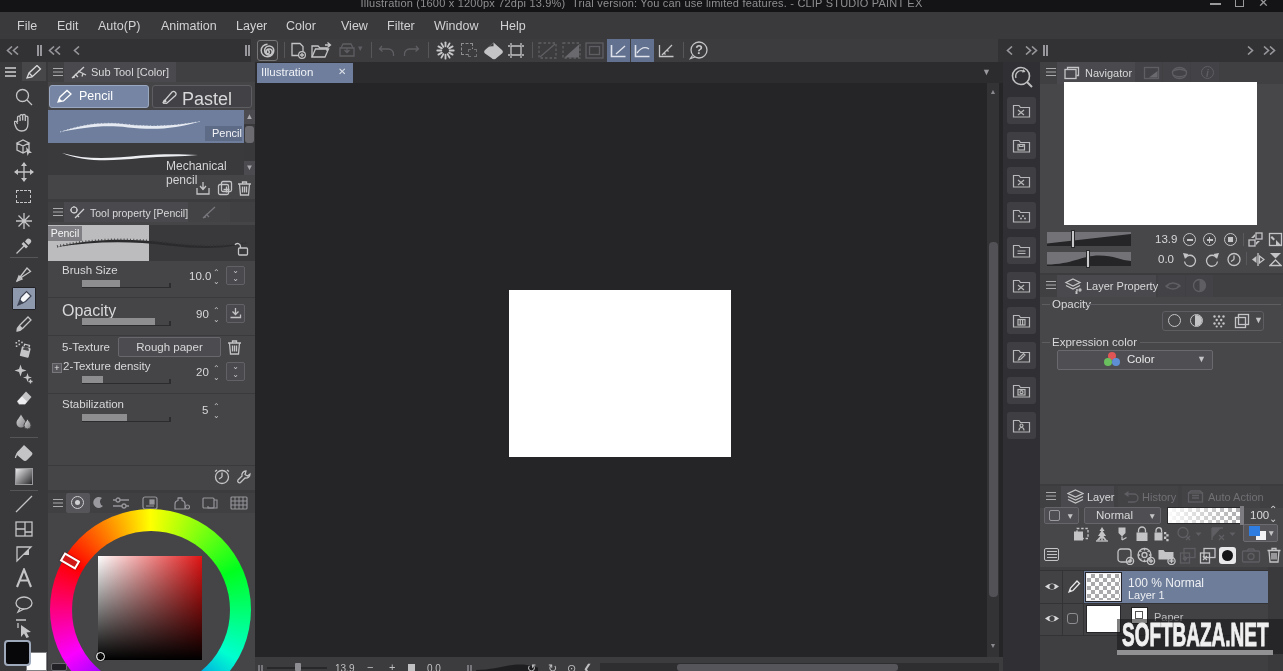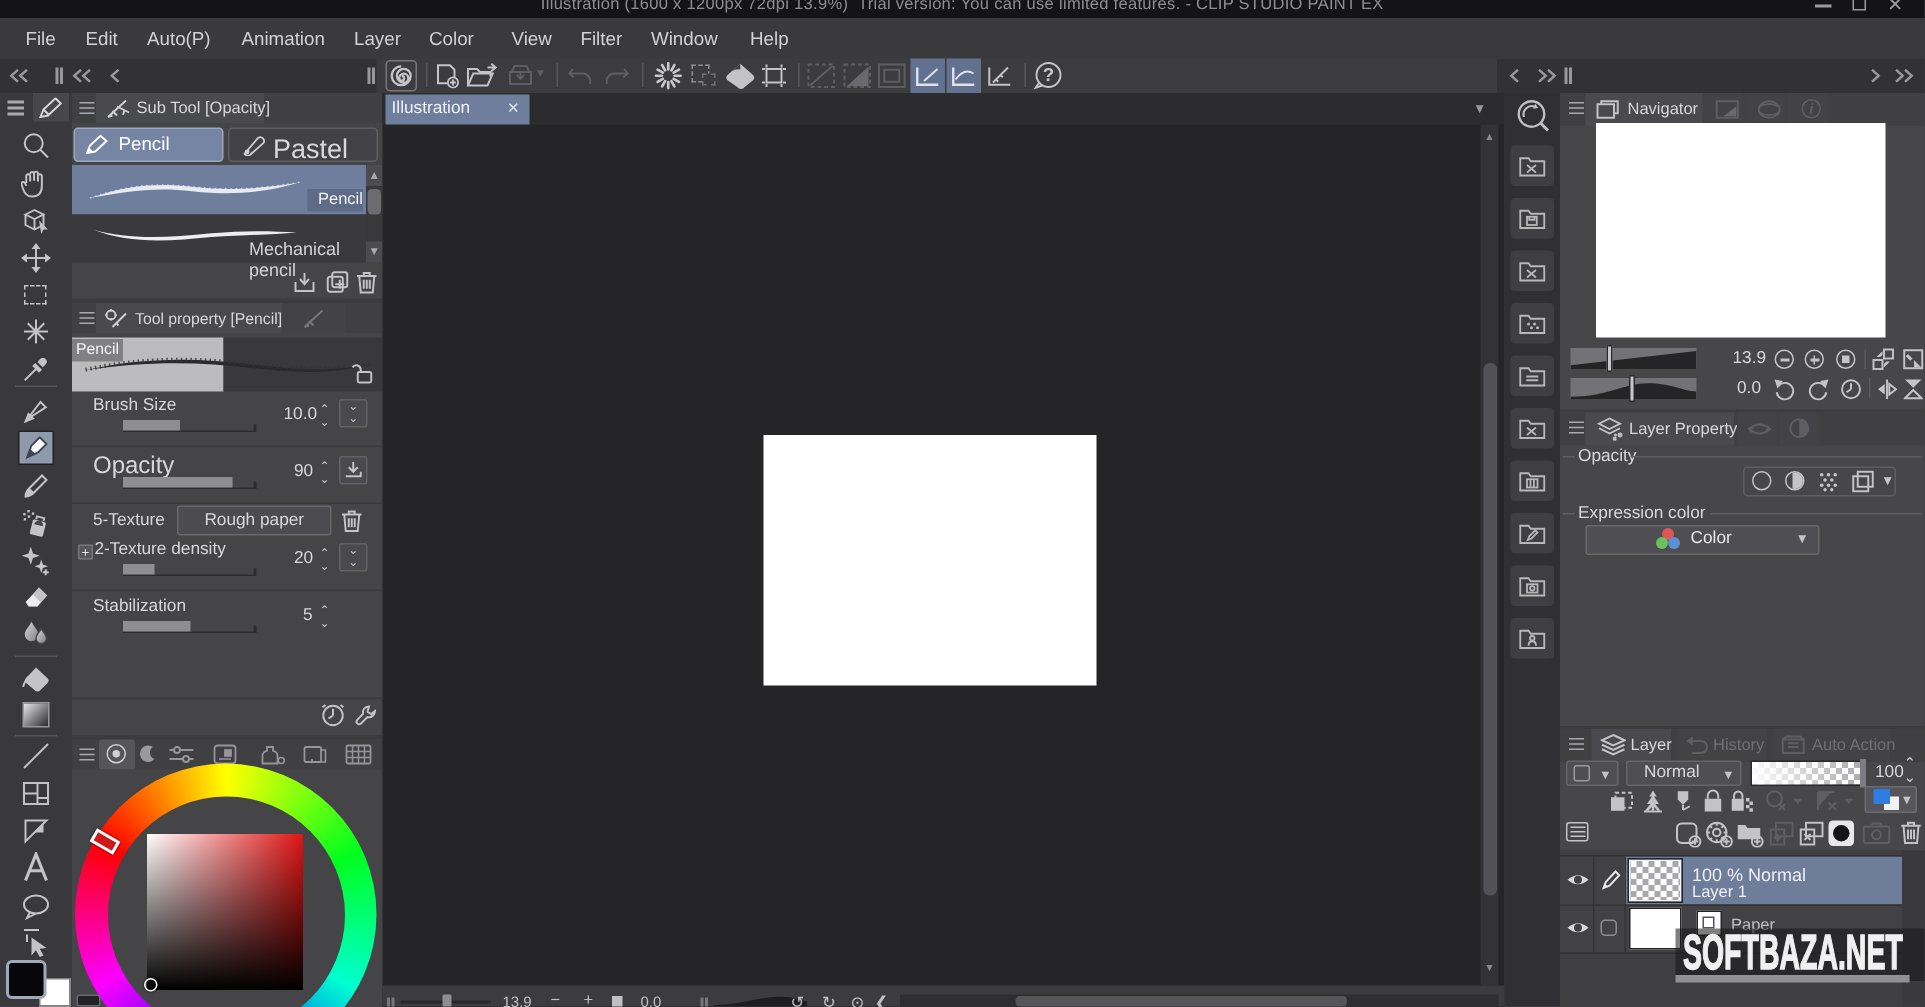--- a/index.html
+++ b/index.html
@@ -281,21 +281,21 @@
 </div>
 
 <div class="p" id="leftpanels" style="left:48px;top:62px;width:207px;height:609px;background:#454548;color:#d8d8da">
 
  <div class="p" style="left:0;top:0;width:207px;height:20px;background:#404043"></div>
  <div class="p" style="left:5px;top:6px;width:10px;height:1.4px;background:#aaaaac;box-shadow:0 3.5px #aaaaac,0 7px #aaaaac"></div>
  <div class="p" style="left:16px;top:0;width:112px;height:20px;background:#4a4a4e"></div>
  <svg class="p" style="left:22px;top:3px" width="17" height="15" viewBox="0 0 17 15">
       <path d="M2 13 L14 2 M5 9 l3 3 M2 13 l3-1 M8 6 l8 4 m-3-1.5 l-1 3" stroke="#d0d0d2" fill="none" stroke-width="1.3"></path>
     </svg>
- <span class="p" style="left:43px;top:4px;font-size:11px">Sub Tool [Opacity]</span>
+ <span class="p" style="left:43px;top:4px;font-size:11px">Sub Tool [Color]</span>
 
  <div class="p" style="left:1px;top:23px;width:100px;height:23px;background:#7585a3;border:1px solid #9aa7c0;border-radius:3px"></div>
  <svg class="p" style="left:9px;top:27px" width="18" height="15" viewBox="0 0 18 15">
       <path d="M1 13 L3 8 L10 1.5 L14 5 L6.5 12 z" stroke="#fff" fill="none" stroke-width="1.3"></path>
       <path d="M1 13 l1.5-3.5 L5 12 z" fill="#fff"></path>
     </svg>
  <span class="p" style="left:31px;top:27px;font-size:12.5px;color:#fff">Pencil</span>
  <div class="p" style="left:104px;top:23px;width:100px;height:23px;background:#424246;border:1px solid #5e5e62;border-radius:3px"></div>
  <svg class="p" style="left:112px;top:27px" width="18" height="15" viewBox="0 0 18 15">
       <path d="M3 13.5 L12 3 a2.5 2.5 0 0 1 3.5 3.5 L7 14 a2.5 2.5 0 0 1 -4 -0.5 z" stroke="#d0d0d2" fill="none" stroke-width="1.2"></path>

